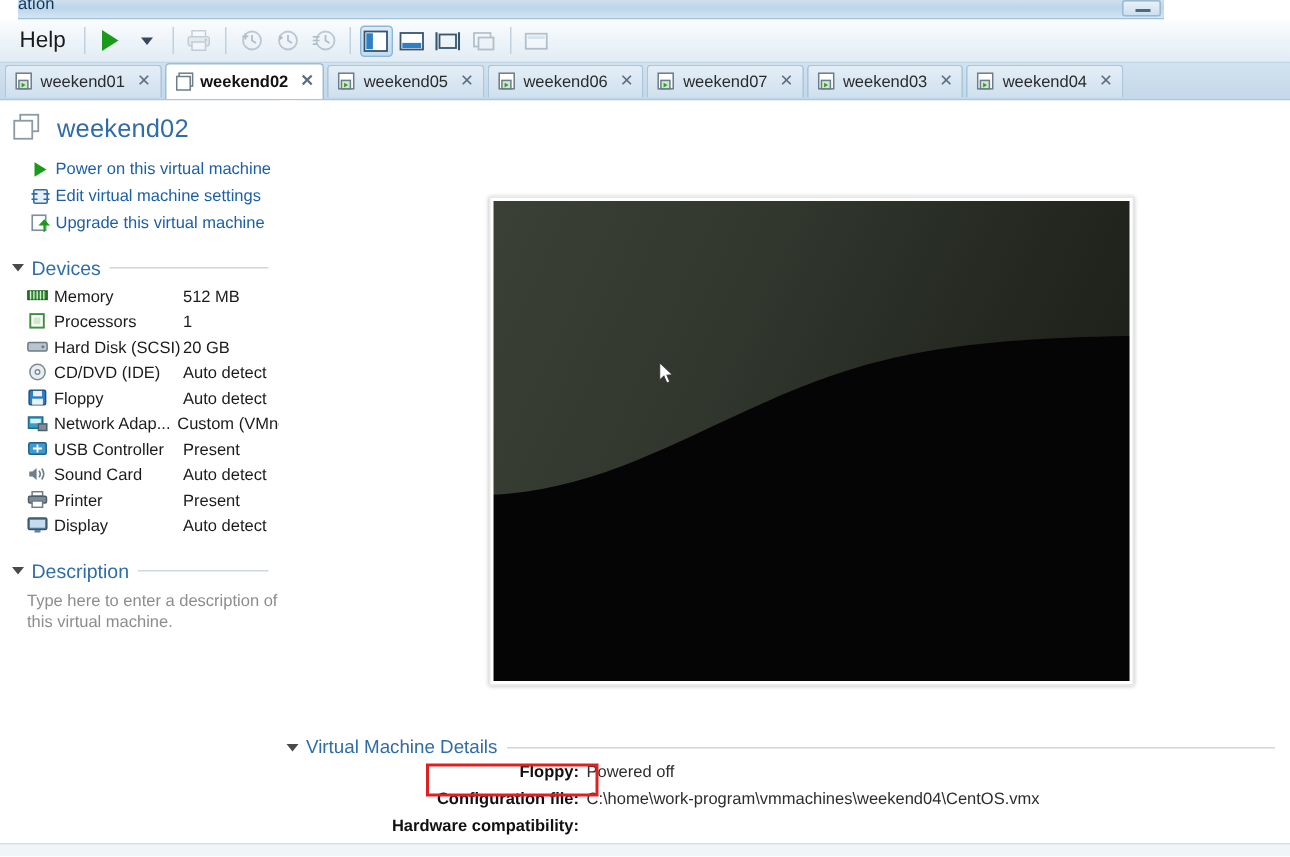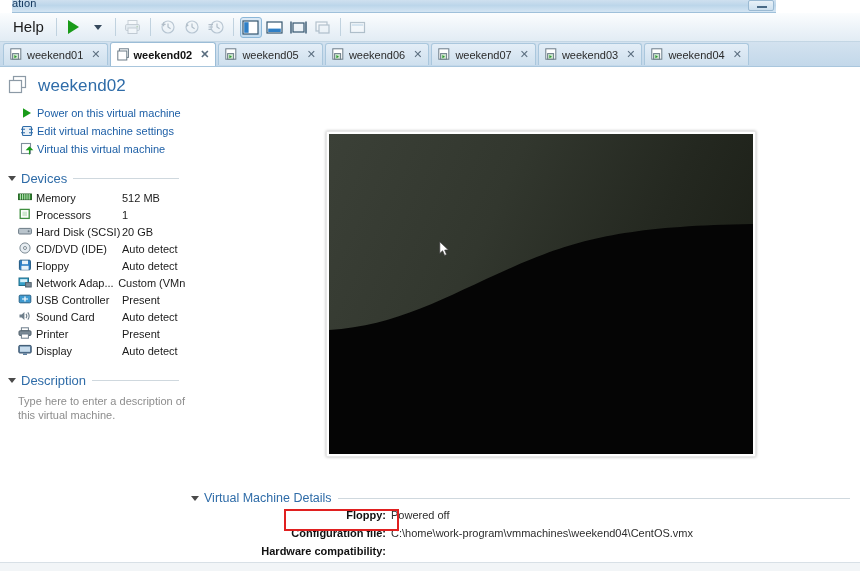--- a/index.html
+++ b/index.html
@@ -435,21 +435,21 @@
         </span>
         <span class="action-label">Edit virtual machine settings</span>
       </div>
       <div class="action-row">
         <span class="action-ico">
           <svg width="14" height="14" viewBox="0 0 14 14">
             <rect x="1.5" y="1.5" width="9" height="10" fill="#ffffff" stroke="#7f8f9b" stroke-width="1.1"></rect>
             <path d="M9.5 12.5V6.5M9.5 5l2.6 2.8H6.9z" fill="#199b19" stroke="#199b19" stroke-width="1.1"></path>
           </svg>
         </span>
-        <span class="action-label">Virtual this virtual machine</span>
+        <span class="action-label">Upgrade this virtual machine</span>
       </div>
     </div>
 
     <div class="section-hd">
       <span class="tri"></span>
       <span>Devices</span>
       <span class="rule"></span>
     </div>
 
     <div class="dev-row">

